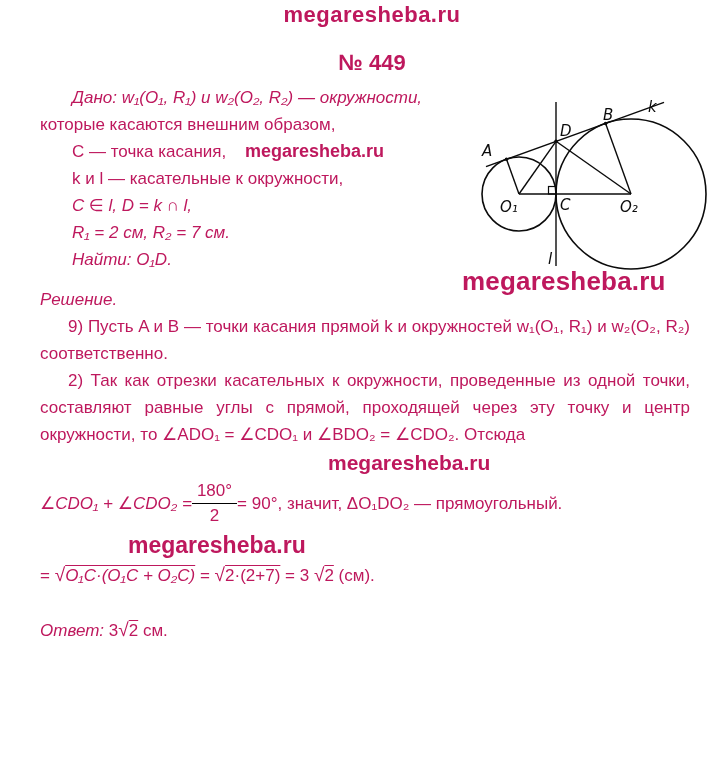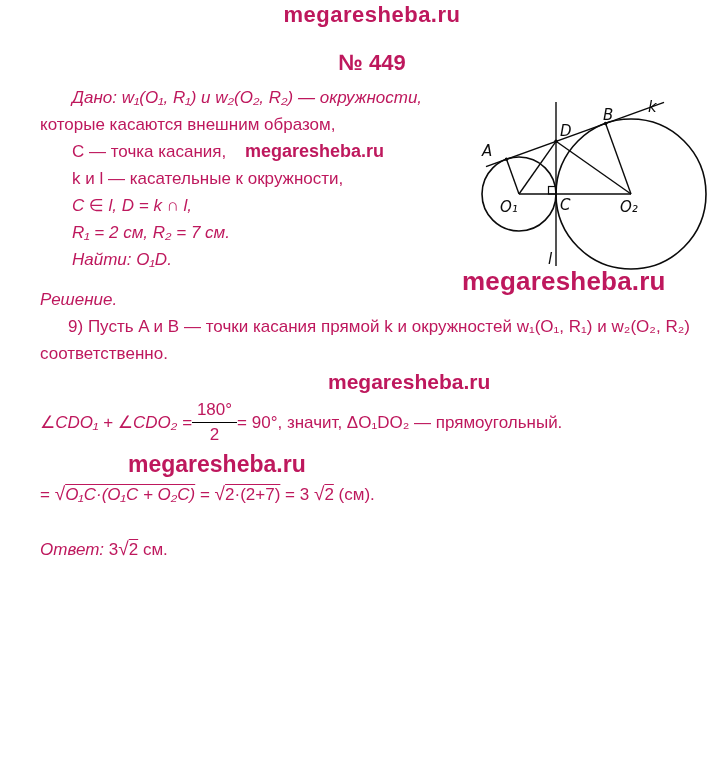--- a/index.html
+++ b/index.html
@@ -114,20 +114,21 @@
     </svg>
   </div>
 
   <div class="wm-diagram">megaresheba.ru</div>
 
   <div class="solution">
     <div class="sol-title">Решение.</div>
 
     <p>9) Пусть A и B — точки касания прямой k и окружностей w₁(O₁, R₁) и w₂(O₂, R₂) соответственно.</p>
 
+    <p>2) Так как отрезки касательных к окружности, проведенные из одной точки, составляют равные углы с прямой, проходящей через эту точку и центр окружности, то ∠ADO₁ = ∠CDO₁ и ∠BDO₂ = ∠CDO₂. Отсюда</p>
 
     <div class="wm-step2">megaresheba.ru</div>
 
     <div class="formula2">
       <span class="ital">∠CDO₁ + ∠CDO₂ =</span>
       <span class="frac">
         <span class="num">180°</span>
         <span class="den">2</span>
       </span>
       <span>= 90°, значит, ΔO₁DO₂ — прямоугольный.</span>

